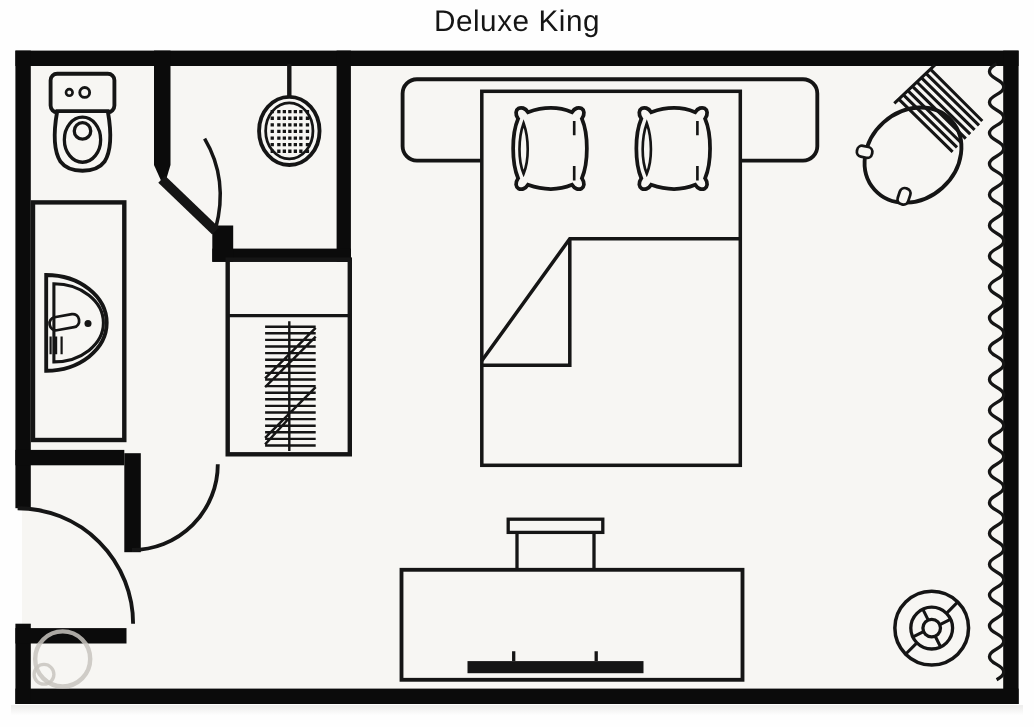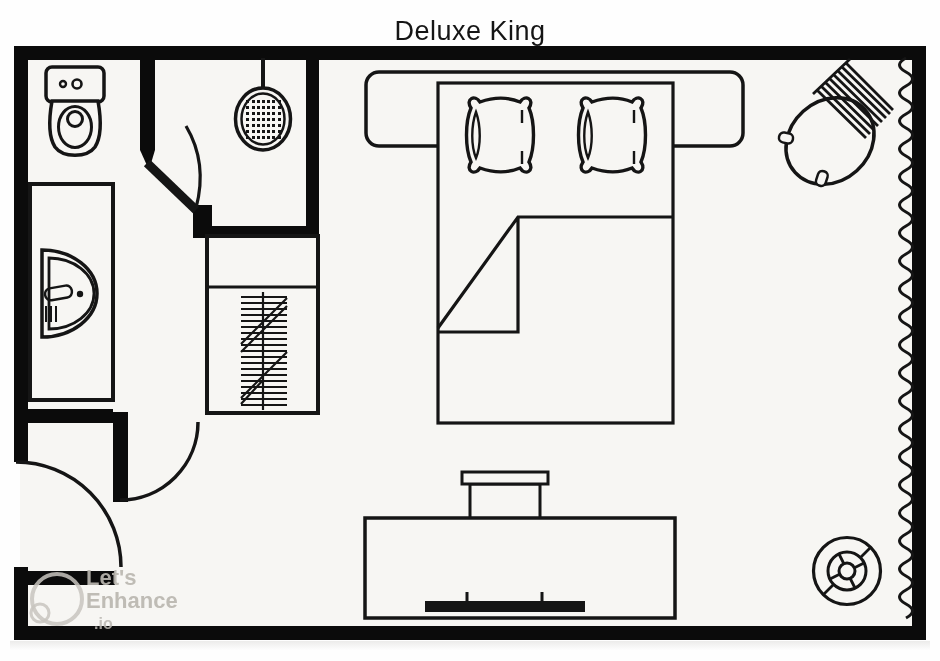--- a/index.html
+++ b/index.html
@@ -1,18 +1,18 @@
 <!DOCTYPE html>
 <html><head>
 <meta charset="utf-8">
 <style>
   html,body{margin:0;padding:0;background:#fff;}
   .stage{position:relative;width:940px;height:661px;background:#fefefe;overflow:hidden;
          font-family:"Liberation Sans", sans-serif;}
-  .title{position:absolute;top:16px;left:0;width:940px;text-align:center;
+  .title{position:absolute;top:4px;left:0;width:940px;text-align:center;
          font-size:27px;font-weight:500;color:#151515;letter-spacing:0.5px;}
   svg{position:absolute;top:0;left:0;}
   .wm{position:absolute;left:86px;top:566px;color:rgba(186,182,176,0.92);
       font-size:22px;font-weight:bold;line-height:23px;}
   .wm .io{font-size:16px;padding-left:8px;color:rgba(186,182,176,0.85);}
   .shadow{position:absolute;left:10px;top:641px;width:920px;height:9px;
           background:linear-gradient(#dddcda,#fdfdfd);opacity:.55;}
 </style>
 </head>
 <body>
@@ -148,20 +148,15 @@
         M854,568 L864,563 M844,564 L839,554 M840,574 L830,579 M850,578 L855,588
         M860,558 L871,547 M834,584 L823,595"></path>
     </g>
 
     <g fill="none" stroke="rgba(200,196,190,0.85)">
       <circle cx="57" cy="599" r="25" stroke-width="4"></circle>
       <circle cx="40" cy="613" r="9" stroke-width="3"></circle>
     </g>
   </svg>
 
-  <div class="wm">
-    <div>Let's</div>
-    <div>Enhance</div>
-    <div class="io">.io</div>
-  </div>
 
   <div class="shadow"></div>
 </div>
 
 </body></html>

